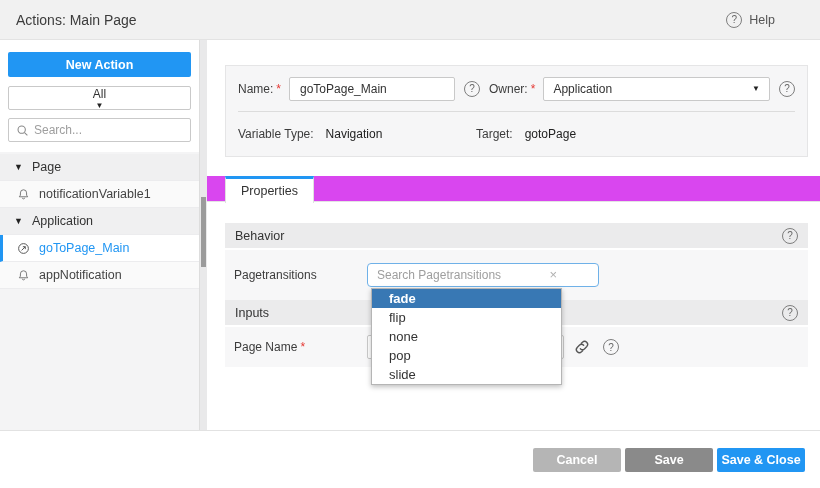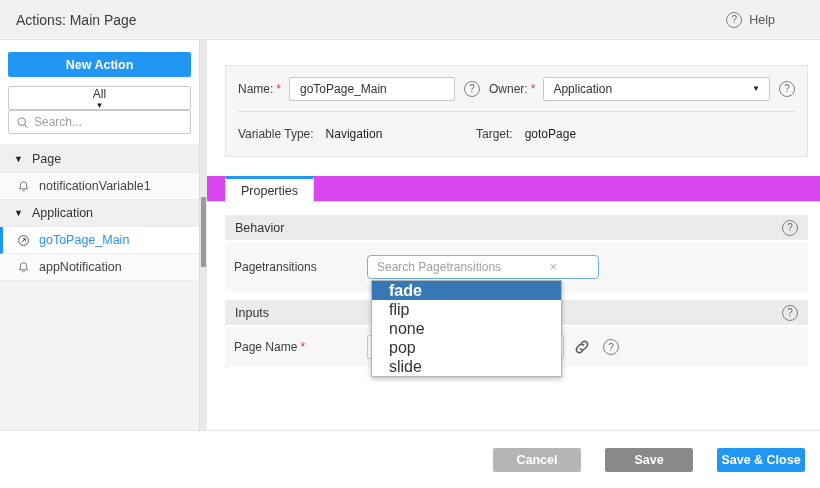--- a/index.html
+++ b/index.html
@@ -11,21 +11,21 @@
   .header { position:absolute; top:0; left:0; right:0; height:40px; background:#f1f1f1; border-bottom:1px solid #e3e3e3; display:flex; align-items:center; justify-content:space-between; padding:0 45px 0 16px; }
   .header-title { font-size:14px; color:#3c3c3c; }
   .help { display:flex; gap:7px; align-items:center; color:#555; font-size:12.5px; cursor:pointer; }
   .q { width:16px; height:16px; min-width:16px; border:1px solid #7e7e7e; border-radius:50%; display:inline-flex; align-items:center; justify-content:center; font-size:10px; color:#666; background:transparent; cursor:pointer; }
 
   
   .sidebar { position:absolute; top:40px; left:0; width:200px; height:390px; background:#f4f4f5; border-right:1px solid #ddd; }
   .sidebar-controls { background:#fff; padding:12px 8px 10px; }
   .btn-new { display:block; width:100%; height:25px; background:#2196f3; color:#fff; font-weight:bold; font-size:12.5px; border:none; border-radius:2px; cursor:pointer; font-family:inherit; }
   .filter { margin-top:9px; height:24px; border:1px solid #c9c9c9; border-radius:2px; background:#fff; display:flex; align-items:center; justify-content:space-between; padding:0 9px; cursor:pointer;flex-direction:column; }
-  .search-box { height:24px; border:1px solid #c9c9c9; border-radius:2px; background:#fff; display:flex; align-items:center; padding:0 7px; gap:5px; }
+  .search-box { margin-top:8px; height:24px; border:1px solid #c9c9c9; border-radius:2px; background:#fff; display:flex; align-items:center; padding:0 7px; gap:5px; }
   .search-box input { border:none; outline:none; flex:1; font-size:12px; background:transparent; font-family:inherit; color:#333; min-width:0; }
   .search-box input::placeholder { color:#9e9e9e; }
   .caret { font-size:8px; color:#222; }
   .tree { margin-top:2px; }
   .tree-row { height:27px; display:flex; align-items:center; gap:9px; border-bottom:1px solid #ececee; font-size:12.5px; cursor:pointer; }
   .tree-group { background:#f0f0f1; color:#333; padding-left:14px; }
   .tree-item { background:#fafafa; color:#444; padding-left:17px; }
   .tree-item.selected { background:#fff; border-left:3px solid #2196f3; padding-left:14px; color:#2196f3; }
   .expander { font-size:9px; color:#222; }
   .tree-icon { display:inline-flex; }
@@ -49,41 +49,41 @@
   .pair { display:flex; gap:12px; align-items:center; }
   .pair1 { width:238px; }
   .val { color:#222; }
 
   
   .tab-strip { position:absolute; left:0; top:136px; width:613px; height:26px; background:#d946ef; border-bottom:1px solid #e3e3e3; }
   .tab { position:absolute; left:18px; top:0; height:27px; background:#fff; border-top:3px solid #2196f3; border-left:1px solid #e0e0e0; border-right:1px solid #e0e0e0; padding:0 15px; display:flex; align-items:center; font-size:12.5px; color:#333; cursor:pointer; }
 
   
   .section { position:absolute; left:18px; width:583px; }
-  .sec-behavior { top:175px; }
+  .sec-behavior { top:183px; }
   .sec-inputs { top:260px; }
   .sec-header { height:25px; background:#ebebec; display:flex; align-items:center; justify-content:space-between; padding:0 10px; font-size:12.5px; color:#333; margin-bottom:2px; }
   .sec-row { background:#f7f7f8; display:flex; align-items:center; padding-left:9px; }
   .row-behavior { height:50px; }
   .row-inputs { height:40px; }
   .field-label { width:133px; font-size:12px; color:#3c3c3c; }
 
   .combo { position:relative; width:197px; }
   .combo-input { width:232px; height:24px; border:1px solid #6fb1e8; border-radius:4px; background:#fff; padding:0 36px 0 9px; font-size:12px; color:#333; font-family:inherit; outline:none; }
   .combo-input::placeholder { color:#9e9e9e; }
   .combo-clear { position:absolute; right:7px; top:3px; color:#b0b0b0; font-size:13px; cursor:pointer; line-height:17px; }
   .dropdown { position:absolute; top:25px; left:4px; width:191px; background:#fff; border:1px solid #b5b5b5; box-shadow:0 2px 5px rgba(0,0,0,0.25); z-index:30; }
-  .option { height:19px; display:flex; align-items:center; padding-left:17px; font-size:16px; color:#333; cursor:pointer; }
+  .option { height:19px; display:flex; align-items:center; padding-left:17px; font-size:13px; color:#333; cursor:pointer; }
   .option.selected { background:#3878b4; color:#fff; font-weight:bold; }
   .sec-row .q { margin-left:13px; }
   .page-input { width:197px; height:24px; border:1px solid #c9c9c9; border-radius:2px; background:#fff; font-family:inherit; outline:none; }
   .link-btn { margin-left:10px; display:inline-flex; cursor:pointer; }
 
   
-  .footer { position:absolute; left:0; top:430px; width:820px; height:58px; background:#fff; border-top:1px solid #e2e2e2; display:flex; align-items:center; justify-content:flex-end; gap:24px; padding-right:15px; }
+  .footer { position:absolute; left:0; top:430px; width:820px; height:58px; background:#fff; border-top:1px solid #e2e2e2; display:flex; align-items:center; justify-content:flex-end; gap:4px; padding-right:15px; }
   .btn { width:88px; height:24px; border:none; border-radius:2px; color:#fff; font-weight:bold; font-size:12.5px; font-family:inherit; cursor:pointer; }
   .btn-cancel { background:#b5b5b5; }
   .btn-save { background:#8a8a8a; }
   .btn-savec { background:#2196f3; }
 </style>
 </head>
 <body>
 
 <div class="app">
 

